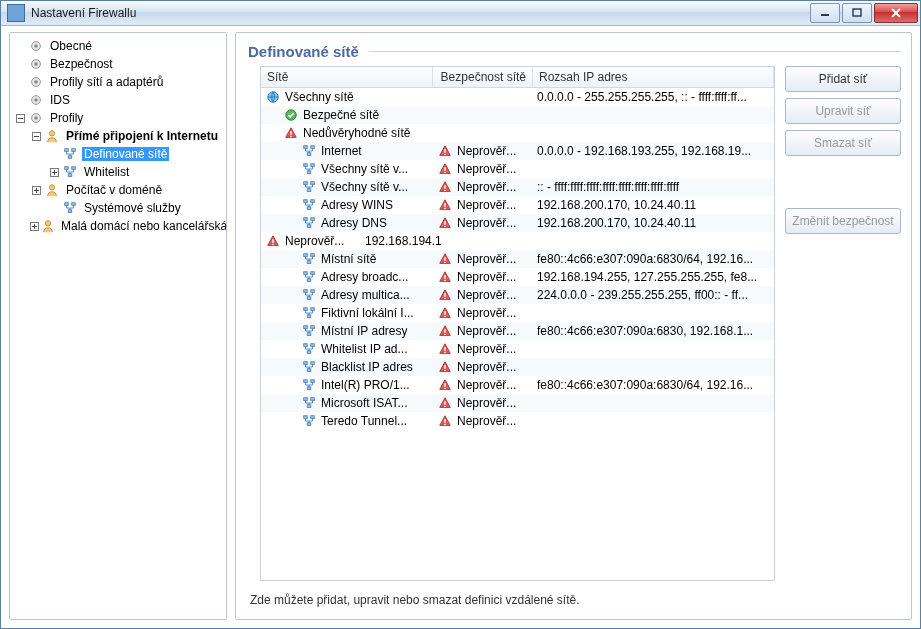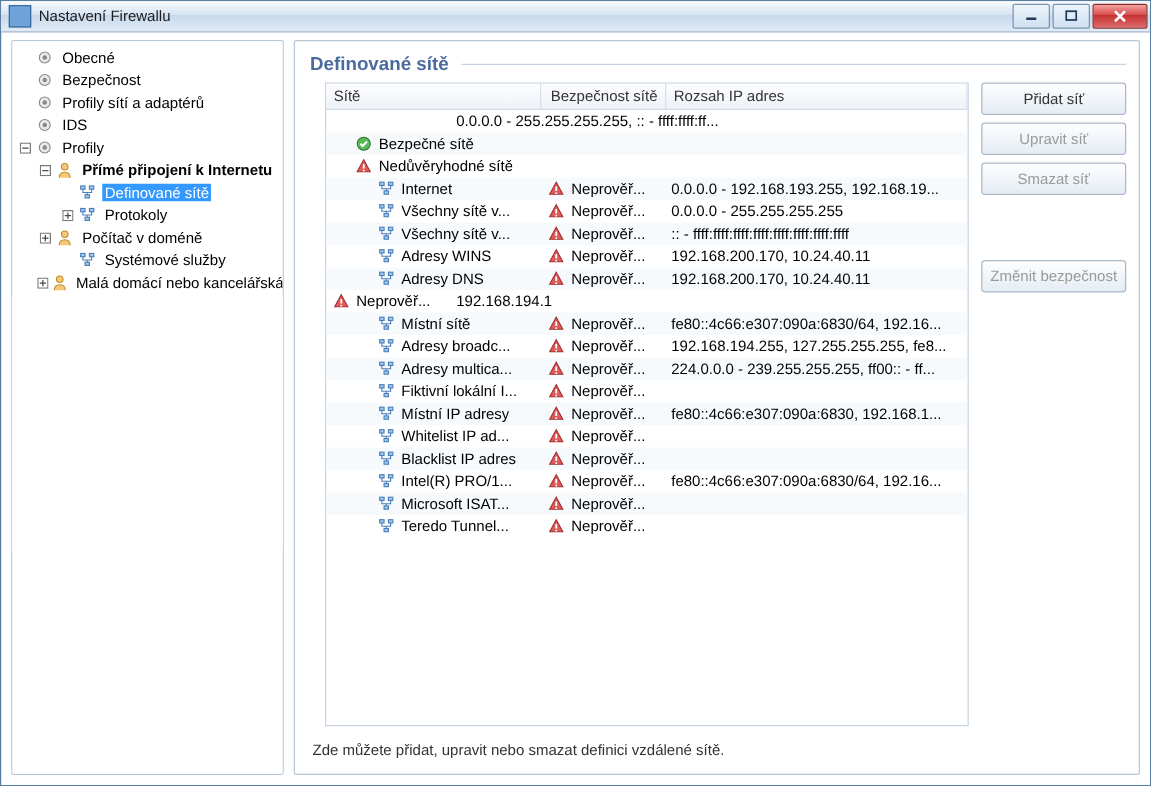--- a/index.html
+++ b/index.html
@@ -176,21 +176,21 @@
                 </svg>
               </span>
               <span class="ticon">
                 <svg width="14" height="14" viewBox="0 0 16 16">
                   <rect x="2" y="2" width="4" height="3" fill="#9ec8ef" stroke="#4a7db8"></rect>
                   <rect x="10" y="2" width="4" height="3" fill="#9ec8ef" stroke="#4a7db8"></rect>
                   <rect x="6" y="10" width="4" height="3" fill="#9ec8ef" stroke="#4a7db8"></rect>
                   <path d="M4 5v3h8V5M8 8v2" fill="none" stroke="#4a7db8"></path>
                 </svg>
               </span>
-              <span class="lbl">Protokoly</span>
+              <span class="lbl">Whitelist</span>
             </div>
             <div class="tree-item indent-1">
               <span class="exp">
                 <svg class="svg-plus" width="9" height="9">
                   <rect x="0.5" y="0.5" width="8" height="8"></rect>
                   <line x1="2" y1="4.5" x2="7" y2="4.5"></line>
                   <line x1="4.5" y1="2" x2="4.5" y2="7"></line>
                 </svg>
               </span>
               <span class="ticon">
@@ -240,20 +240,29 @@
         </div>
         <div class="content-body">
           <div class="table-wrap">
             <div class="thead">
               <div class="th th1">Sítě</div>
               <div class="th th2">Bezpečnost sítě</div>
               <div class="th th3">Rozsah IP adres</div>
             </div>
             <div class="tbody" id="tbody">
                 <div class="row">
+                  <div class="cell c1" style="padding-left:4px">
+                    <span class="ricon">
+                      <svg width="14" height="14" viewBox="0 0 16 16">
+                        <circle cx="8" cy="8" r="6" fill="#7fc2ef" stroke="#2a78b8"></circle>
+                        <path d="M2 8h12M8 2c2 3 2 9 0 12M8 2c-2 3-2 9 0 12" fill="none" stroke="#2a78b8"></path>
+                      </svg>
+                    </span>
+                    <span style="overflow:hidden;text-overflow:ellipsis">Všechny sítě</span>
+                  </div>
                   <div class="cell c2">
                     <span></span>
                   </div>
                   <div class="cell c3">0.0.0.0 - 255.255.255.255, :: - ffff:ffff:ff...</div>
                 </div>
                 <div class="row alt">
                   <div class="cell c1" style="padding-left:22px">
                     <span class="ricon">
                       <svg width="14" height="14" viewBox="0 0 16 16">
                         <circle cx="8" cy="8" r="6" fill="#5ab85a" stroke="#2a7a2a"></circle>
@@ -322,21 +331,20 @@
                   <div class="cell c2">
                     <span class="ricon">
                       <svg width="14" height="14" viewBox="0 0 16 16">
                         <path d="M8 2l6 11H2z" fill="#e05a5a" stroke="#a03030"></path>
                         <line x1="8" y1="6" x2="8" y2="10" stroke="#fff" stroke-width="1.6"></line>
                         <circle cx="8" cy="12" r="0.9" fill="#fff"></circle>
                       </svg>
                     </span>
                     <span>Neprověř...</span>
                   </div>
-                  <div class="cell c3">0.0.0.0 - 255.255.255.255</div>
                 </div>
                 <div class="row alt">
                   <div class="cell c1" style="padding-left:40px">
                     <span class="ricon">
                       <svg width="14" height="14" viewBox="0 0 16 16">
                         <rect x="2" y="2" width="4" height="3" fill="#9ec8ef" stroke="#4a7db8"></rect>
                         <rect x="10" y="2" width="4" height="3" fill="#9ec8ef" stroke="#4a7db8"></rect>
                         <rect x="6" y="10" width="4" height="3" fill="#9ec8ef" stroke="#4a7db8"></rect>
                         <path d="M4 5v3h8V5M8 8v2" fill="none" stroke="#4a7db8"></path>
                       </svg>

